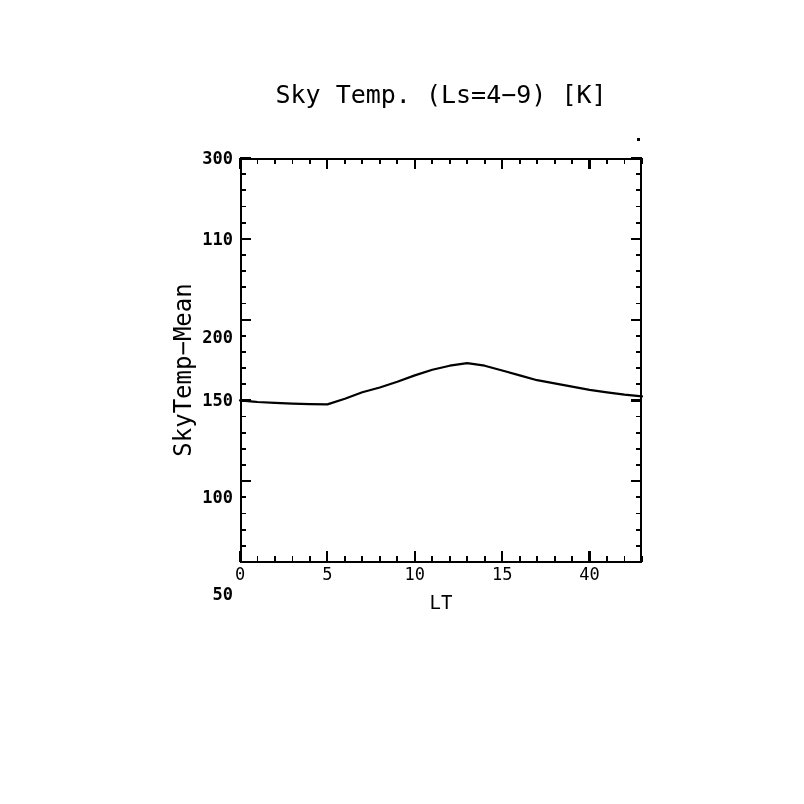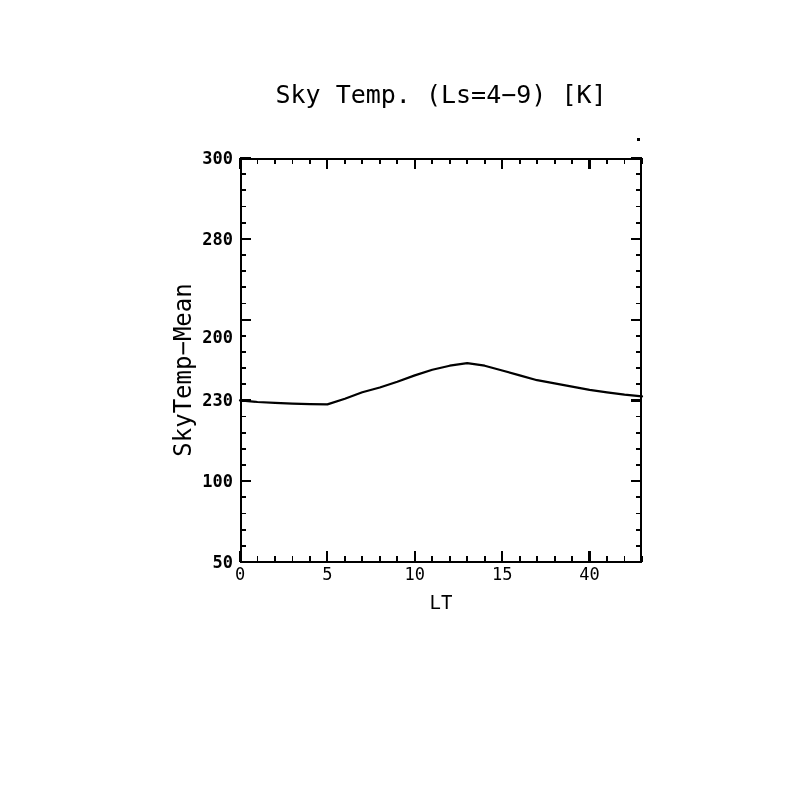--- a/index.html
+++ b/index.html
@@ -189,21 +189,21 @@
   </svg>
 
   <div id="x-tick-labels">
       <div class="x-tick-label" style="left: 240px;">0</div>
       <div class="x-tick-label" style="left: 327.391px;">5</div>
       <div class="x-tick-label" style="left: 414.783px;">10</div>
       <div class="x-tick-label" style="left: 502.174px;">15</div>
       <div class="x-tick-label" style="left: 589.565px;">40</div>
     </div>
   <div id="y-tick-labels">
-      <div class="y-tick-label" style="top: 553px;">50</div>
-      <div class="y-tick-label" style="top: 472px;">100</div>
-      <div class="y-tick-label" style="top: 391.4px;">230</div>
+      <div class="y-tick-label" style="top: 585px;">50</div>
+      <div class="y-tick-label" style="top: 488px;">100</div>
+      <div class="y-tick-label" style="top: 391.4px;">150</div>
       <div class="y-tick-label" style="top: 328px;">200</div>
-      <div class="y-tick-label" style="top: 229.8px;">280</div>
+      <div class="y-tick-label" style="top: 229.8px;">110</div>
       <div class="y-tick-label" style="top: 149px;">300</div>
     </div>
 
 </div>
 
 </body></html>

